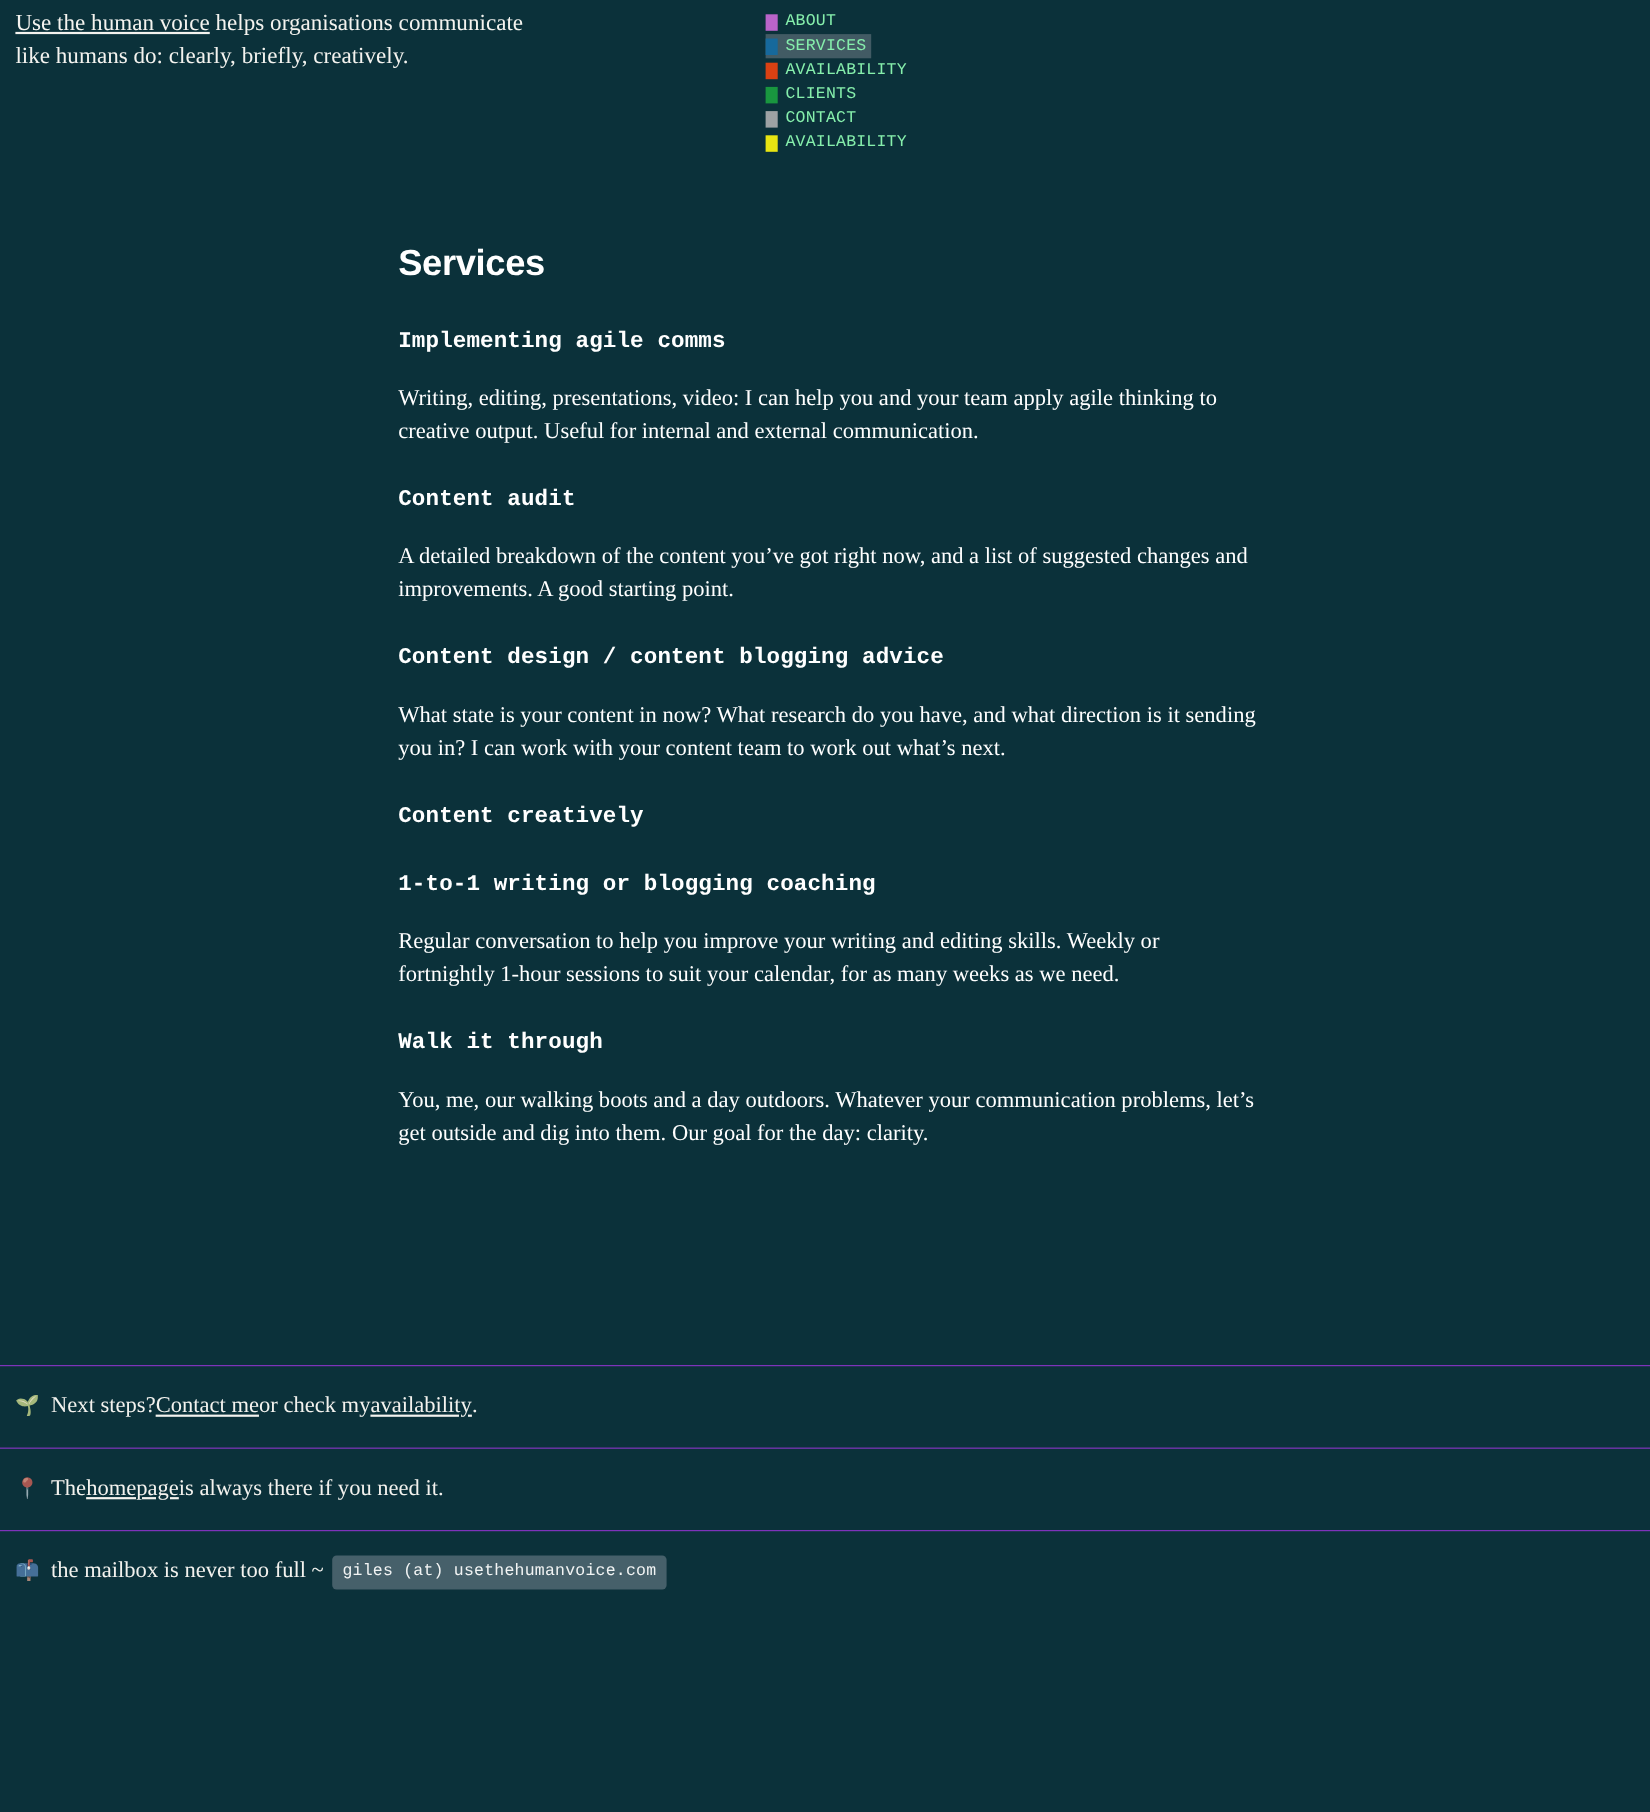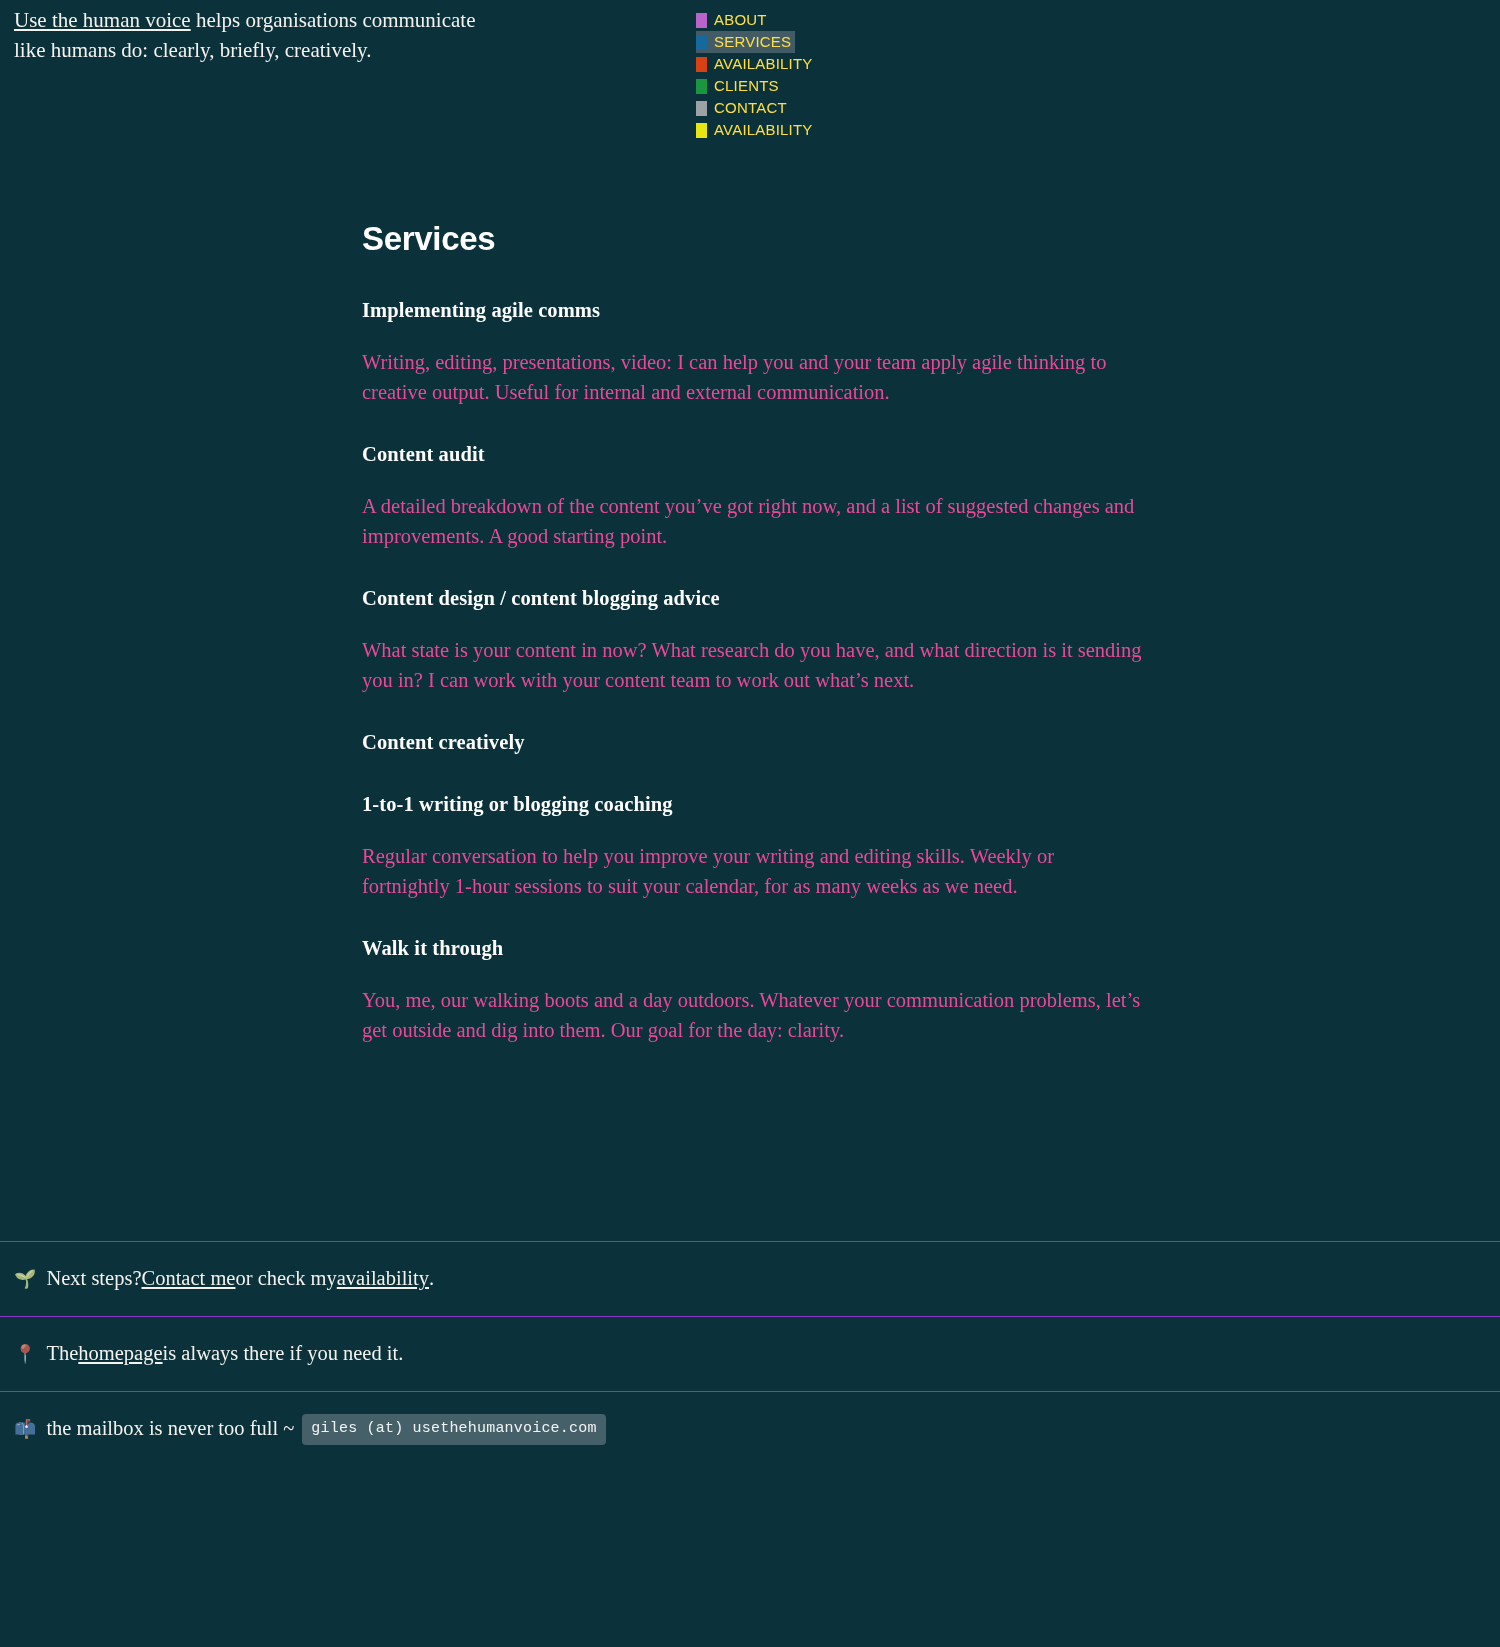--- a/index.html
+++ b/index.html
@@ -65,24 +65,24 @@
   .nav-item.current {
     background: #425b64;
   }
   .nav-swatch {
     width: 11px;
     height: 15px;
     flex: 0 0 11px;
     display: block;
   }
   .nav-label {
-    font-family: Liberation Sans, sans-serif;
+    font-family: Liberation Mono, monospace;
     font-size: 15px;
     letter-spacing: .2px;
-    color: #fde047;
+    color: #86efac;
     white-space: nowrap;
   }
 
   
   .main {
     margin: 0;
     padding: 0 0 100px 0;
   }
   .col {
     margin-left: 362px;
@@ -90,32 +90,32 @@
   }
   h1.page-title {
     font-family: "Liberation Sans", "DejaVu Sans", sans-serif;
     font-size: 33px;
     font-weight: bold;
     letter-spacing: -0.3px;
     margin: 65px 0 0 0;
     color: #ffffff;
   }
   h2.svc-title {
-    font-family: Liberation Serif, serif;
+    font-family: Liberation Mono, monospace;
     font-weight: bold;
     font-size: 20.5px;
     margin: 33px 0 0 0;
     color: #ffffff;
     letter-spacing: .1px;
   }
   p.svc-body {
     font-size: 20.5px;
     line-height: 1.47;
     margin: 21px 0 0 0;
-    color: #ec4899;
+    color: #ffffff;
   }
 
   
   .footer {
     width: 100%;
   }
   .rule {
     border: 0;
     border-top: 1.6px solid #8b35c9;
     margin: 0;

